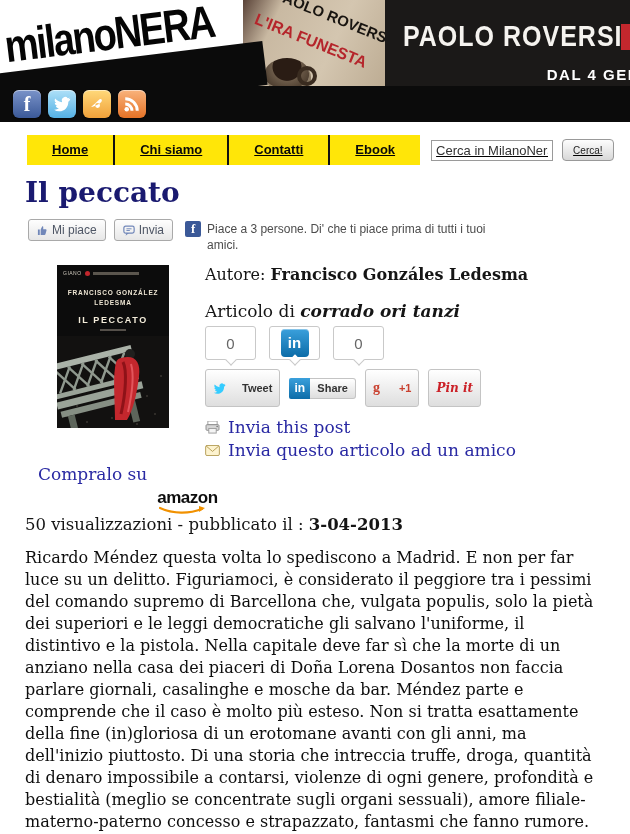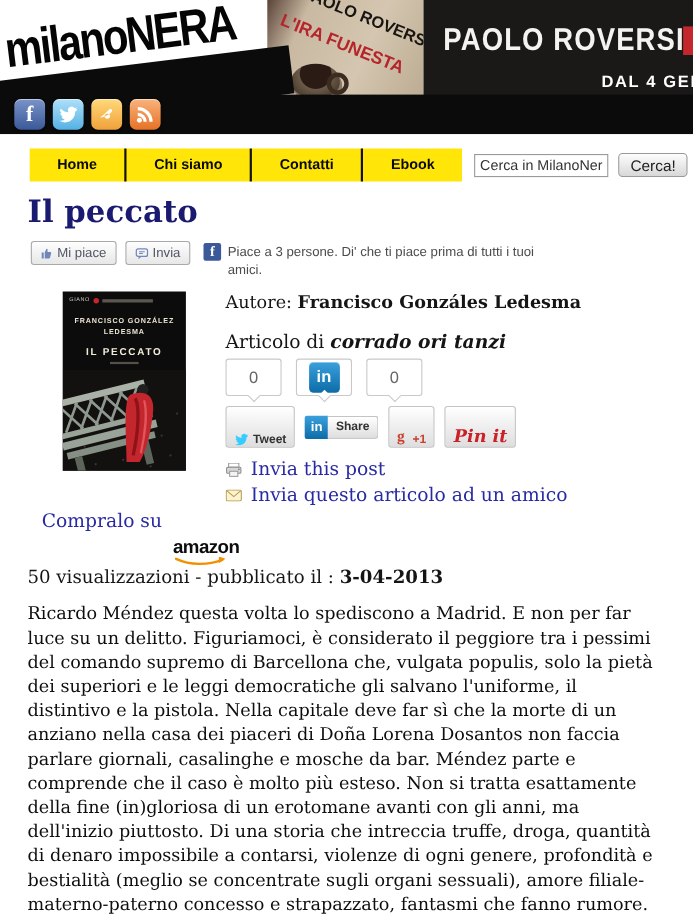--- a/index.html
+++ b/index.html
@@ -27,26 +27,26 @@
   .bb-date { position:absolute; right:-10px; bottom:10px; color:#fff; font-weight:700; font-size:15px; letter-spacing:1.5px; white-space:nowrap; }
   
   .social { position:absolute; left:13px; top:90px; display:flex; gap:7px; }
   .sicon { width:28px; height:28px; border-radius:6px; display:flex; align-items:center; justify-content:center; cursor:pointer;
     box-shadow:inset 0 1px 0 rgba(255,255,255,.5), 0 1px 2px rgba(0,0,0,.6); }
   .si-fb { background:linear-gradient(#7a93c9,#3b5998); font-family:"Liberation Serif",serif; font-weight:700; color:#fff; font-size:20px; }
   .si-tw { background:linear-gradient(#aee0f8,#55b1e4); }
   .si-comet { background:linear-gradient(#ffd97a,#f0a13a); }
   .si-rss { background:linear-gradient(#f9b37c,#e57226); }
   
-  .navrow { margin:13px 0 0 27px; display:flex; align-items:center; height:30px; }
+  .navrow { margin:13px 0 0 27px; display:flex; align-items:center; height:30px;text-decoration:underline; }
   .nav-group { display:flex; background:#ffe608; height:30px; }
   .nav-item { padding:0 25px; line-height:30px; font-weight:700; font-size:13px; color:#0a0a0a; cursor:pointer; border-left:2px solid #111; }
   .nav-item:first-child { border-left:none; }
   .search-input { margin-left:11px; width:122px; height:21px; border:1px solid #9a9a9a; font-size:13px; padding:1px 4px; color:#333; font-family:"Liberation Sans",sans-serif; }
-  .search-btn { margin-left:9px; height:22px; padding:0 10px; font-size:14px; color:#222;
+  .search-btn { margin-left:9px; height:22px; padding:0 10px; font-size:10px; color:#222;
     border:1px solid #999; border-radius:4px; background:linear-gradient(#fdfdfd,#d8d8d8); cursor:pointer; }
   
   .page-title { margin:11px 0 0 25px; font-family:"DejaVu Serif","Liberation Serif",serif; font-weight:700; font-size:28px; color:#1a1a70; }
   
   .fbrow { margin:10px 0 0 28px; display:flex; align-items:flex-start; }
   .fb-btn { display:inline-flex; align-items:center; gap:4px; height:22px; padding:0 8px; border:1px solid #a9a9a9; border-radius:3px;
     background:linear-gradient(#fefefe,#e7e7e7); font-size:12px; color:#4e5665; cursor:pointer; }
   .fb-btn + .fb-btn { margin-left:8px; }
   .fb-f { width:16px; height:16px; background:#3b5998; border-radius:2px; color:#fff; font-family:"Liberation Serif",serif; font-weight:700;
     font-size:13px; line-height:16px; text-align:center; margin:2px 6px 0 12px; flex:0 0 16px; }
@@ -70,29 +70,29 @@
   
   .counters { display:flex; gap:13px; margin-top:5px; font-family:"Liberation Sans",sans-serif; }
   .bubble { position:relative; width:51px; height:34px; border:1px solid #c9c9c9; border-radius:3px; background:#fff;
     display:flex; align-items:center; justify-content:center; font-size:15px; color:#666; cursor:pointer; }
   .bubble .tail { position:absolute; bottom:-5px; left:50%; margin-left:-4px; width:8px; height:8px; background:#fff;
     border-right:1px solid #c9c9c9; border-bottom:1px solid #c9c9c9; transform:rotate(45deg); }
   .li-big { width:28px; height:28px; border-radius:4px; background:linear-gradient(#3aa0dc,#0c6ca8); color:#fff; font-weight:700;
     font-size:15px; text-align:center; line-height:28px; box-shadow:inset 0 1px 0 rgba(255,255,255,.4); }
   
   .sharebtns { display:flex; align-items:center; gap:9px; margin-top:9px; font-family:"Liberation Sans",sans-serif; }
-  .btn-small { display:inline-flex; align-items:flex-end; gap:4px; height:38px; padding:0 7px; border:1px solid #c4c4c4; border-radius:3px;
+  .btn-small { display:inline-flex; align-items:center; gap:16px; height:38px; padding:0 7px; border:1px solid #c4c4c4; border-radius:3px;
     background:linear-gradient(#ffffff,#dedede); font-size:11px; font-weight:700; color:#333; cursor:pointer; }
   .li-share { display:inline-flex; align-items:stretch; height:21px; cursor:pointer; }
   .li-share .sq { width:21px; background:linear-gradient(#3aa0dc,#0c6ca8); border-radius:2px 0 0 2px; color:#fff; font-weight:700; font-size:12px; text-align:center; line-height:21px; }
   .li-share .lbl { border:1px solid #c4c4c4; border-left:none; border-radius:0 3px 3px 0; background:linear-gradient(#fff,#dedede);
     font-size:11px; font-weight:700; color:#333; padding:0 7px; line-height:19px; }
   .g1 { color:#c9402f; font-weight:700; }
   .g1 .g { font-family:"Liberation Serif",serif; font-size:14px; margin-right:3px; }
-  .pinit { font-family:"DejaVu Serif",serif; font-style:italic; font-weight:700; color:#cb2027; font-size:16px; }
+  .pinit { font-family:"DejaVu Serif",serif; font-style:italic; font-weight:700; color:#cb2027; font-size:12px; }
   
   .actlinks { margin-top:10px; }
   .actlink { display:flex; align-items:center; gap:8px; margin-top:3px; cursor:pointer; }
   .actlink span.txt { font-size:17px; color:#2929a3; }
   
   .buyrow { margin:4px 0 0 38px; display:flex; gap:10px; font-family:"DejaVu Serif",serif; }
   .buyrow .txt { font-size:17px; color:#2929a3; cursor:pointer; }
   .amazon { position:relative; cursor:pointer; padding-bottom:4px;margin-top:24px; }
   .amazon .word { font-family:"Liberation Sans",sans-serif; font-weight:700; font-size:17px; letter-spacing:-.5px; color:#0d0d0d; }
   .viewsrow { margin:3px 0 0 25px; font-family:"DejaVu Serif",serif; font-size:16.5px; color:#151515; }

